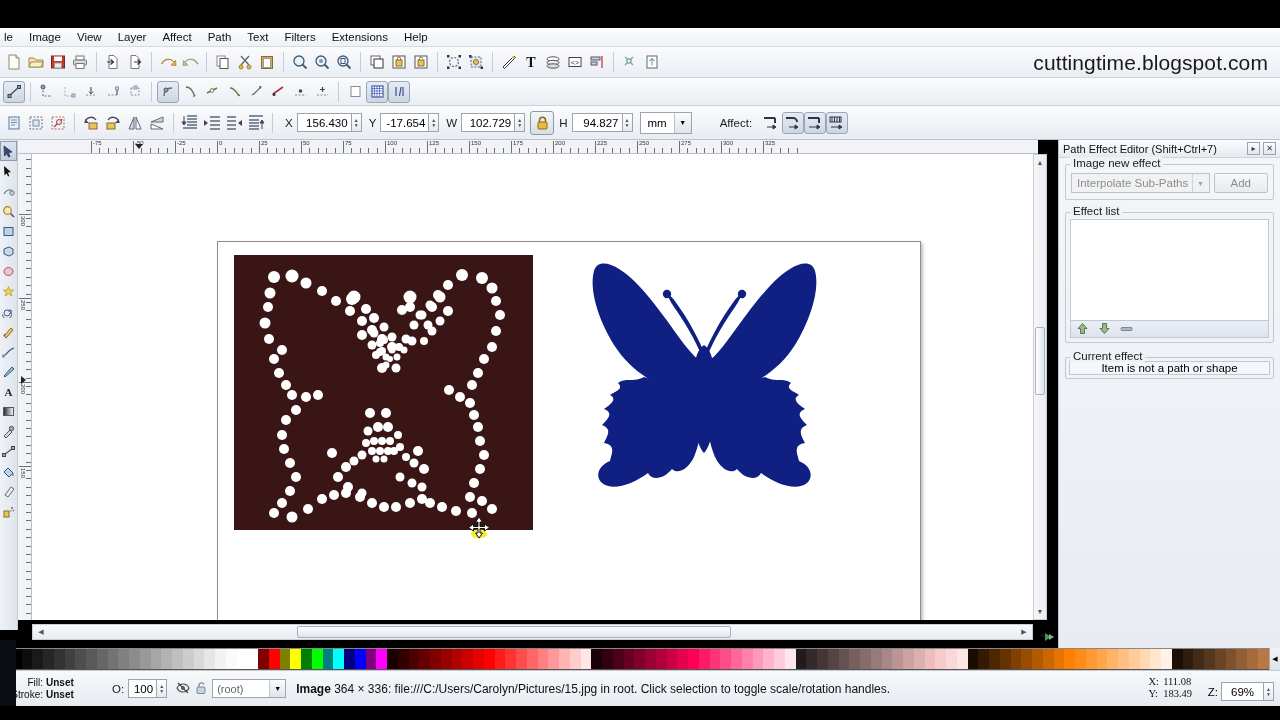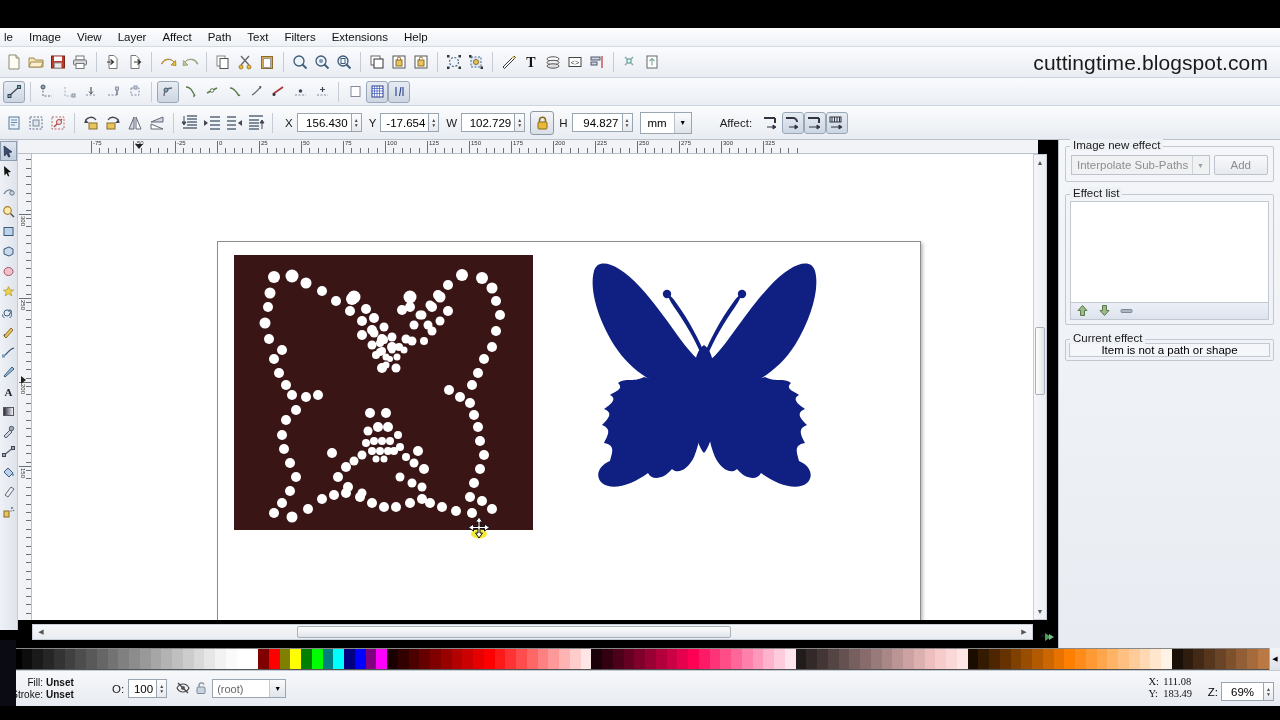--- a/index.html
+++ b/index.html
@@ -1168,20 +1168,25 @@
   </div>
   <div style="position:absolute;left:1036px;top:626px;width:22px;height:22px;display:flex;align-items:center;justify-content:center">
     <svg width="16" height="14" viewBox="0 0 16 14">
         <path d="M1 7l3-4 3 4z" fill="#111"></path>
         <path d="M6 3l6 4-6 4z" fill="#4a9a5a"></path>
         <path d="M10 4l5 3-5 3z" fill="#7ab98a"></path>
       </svg>
   </div>
 
   <div id="dock">
+    <div id="dock-title">
+      <span style="flex:1">Path Effect Editor (Shift+Ctrl+7)</span>
+      <div class="dk-btn">▸</div>
+      <div class="dk-btn">✕</div>
+    </div>
 
     <div class="grp">
       <div class="lg">Image new effect</div>
       <div class="bx">
         <div style="display:flex;align-items:stretch">
           <div class="combo">
             <div class="v">Interpolate Sub-Paths</div>
             <div class="a">▼</div>
           </div>
           <div class="btn-add">Add</div>
@@ -1380,20 +1385,23 @@
             <path d="M4 6V4.2a2.6 2.6 0 0 1 5-.6" fill="none" stroke="#7a8a9a" stroke-width="1.3"></path>
             <rect x="2" y="6" width="8" height="6.5" rx="1" fill="#c9d4e0" stroke="#7a8a9a"></rect>
           </svg>
       </span>
       <div class="layer-combo">
         <div class="v">(root)</div>
         <div class="a">▼</div>
       </div>
     </div>
 
+    <div id="statusmsg">
+      <b>Image</b><span> 364 × 336: file:///C:/Users/Carolyn/Pictures/15.jpg in root. Click selection to toggle scale/rotation handles.</span>
+    </div>
   </div>
 
   <div id="coords">
     <div><span class="k">X:</span>
       <span>111.08</span></div>
     <div><span class="k">Y:</span>
       <span>183.49</span></div>
   </div>
 
   <div id="zoombox">

